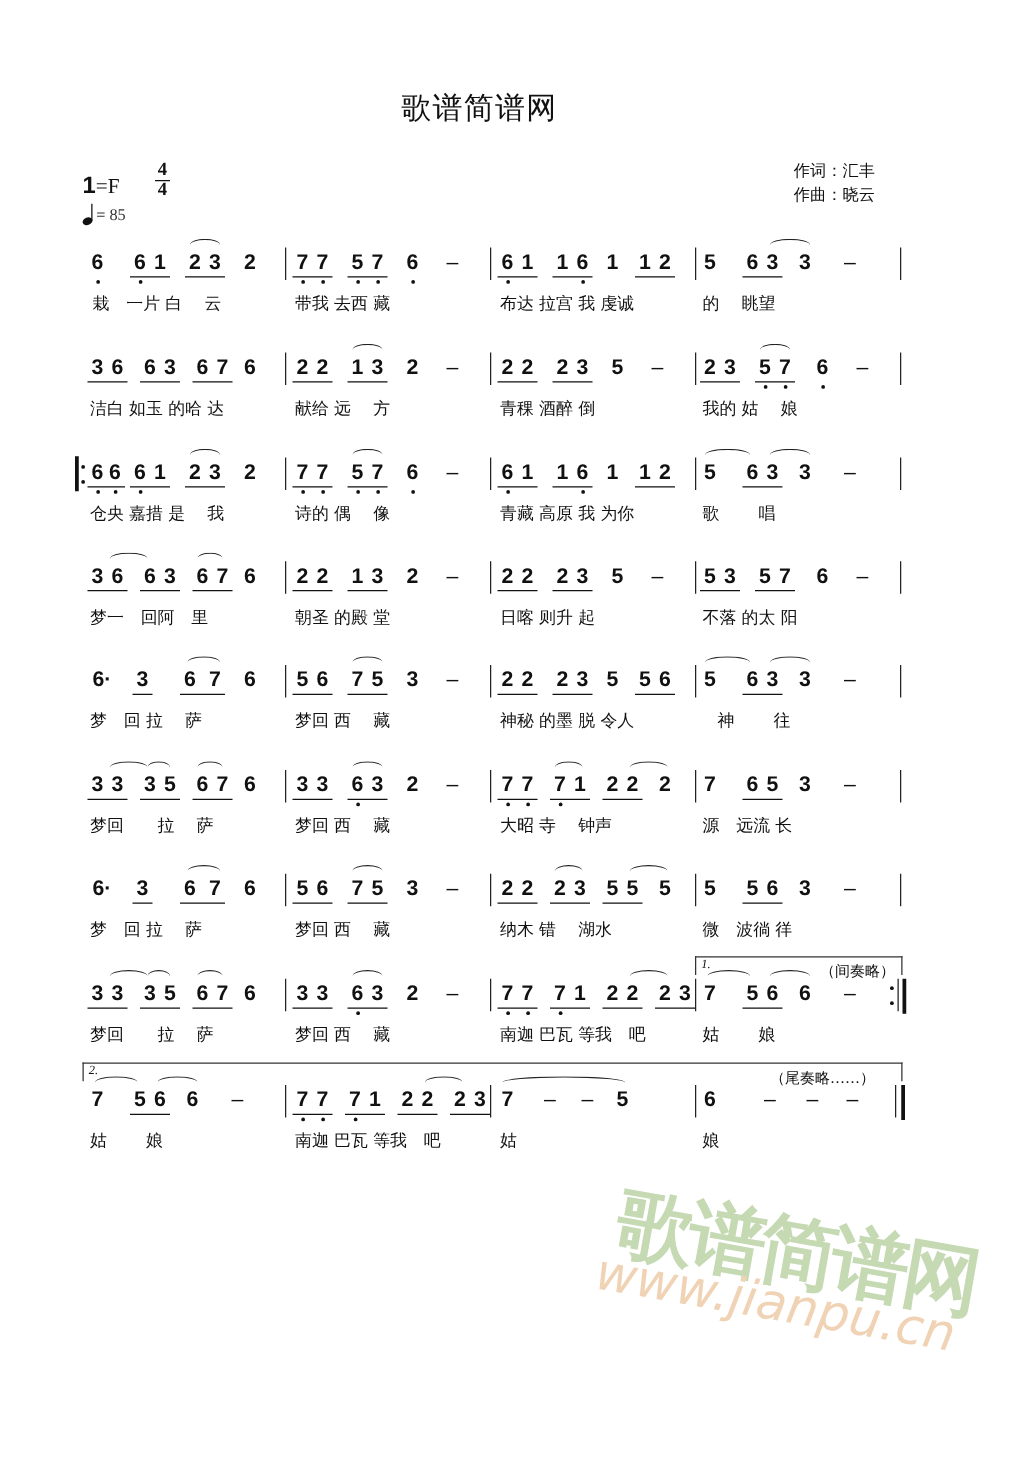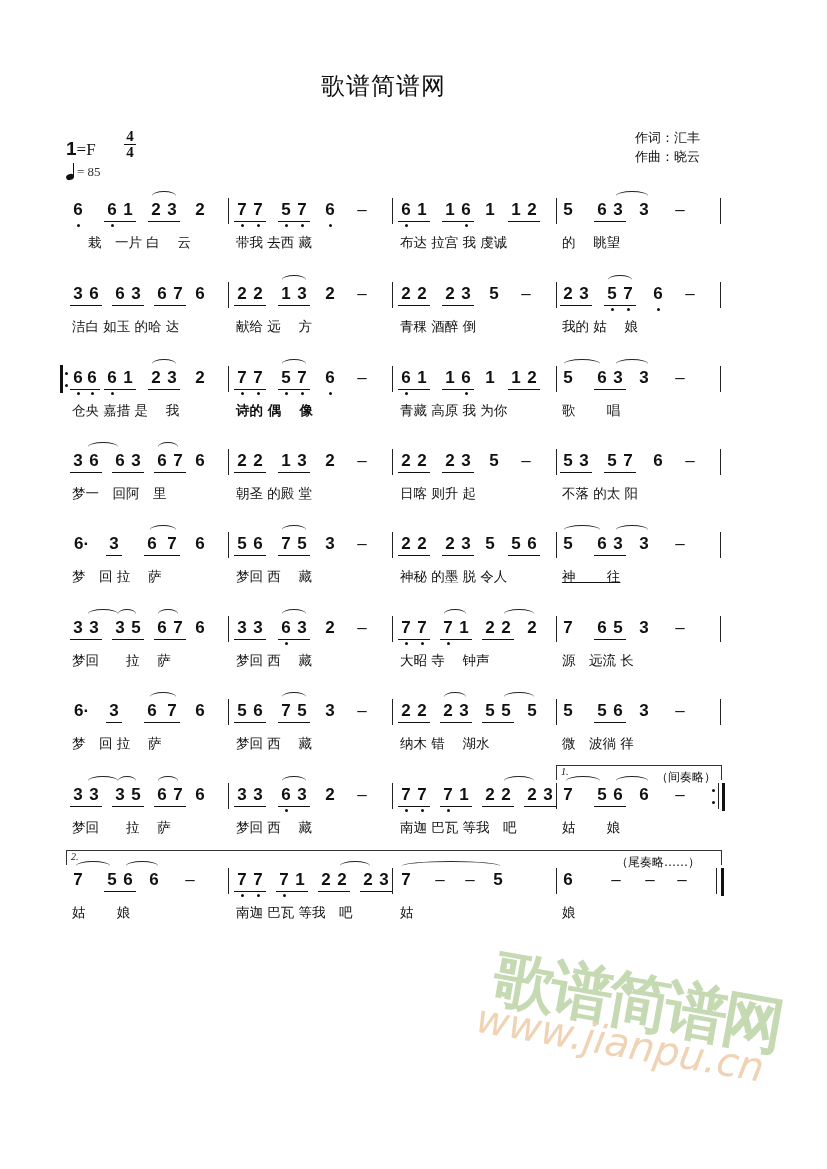--- a/index.html
+++ b/index.html
@@ -62,21 +62,21 @@
         <div class="ldot" style="left: 11px;"></div>
         <div class="note" style="left: 40px;">6</div>
         <div class="ldot" style="left: 45px;"></div>
         <div class="note" style="left: 56px;">1</div>
         <div class="note" style="left: 84px;">2</div>
         <div class="note" style="left: 100px;">3</div>
         <div class="note" style="left: 128px;">2</div>
         <div class="ul" style="left: 38px; width: 32px;"></div>
         <div class="ul" style="left: 82px; width: 32px;"></div>
         <div class="slur" style="left: 86px; width: 24px;"></div>
-        <div class="lyric" style="left: 22px;">栽　一片 白　 云</div>
+        <div class="lyric" style="left: 8px;">栽　一片 白　 云</div>
       </div>
       <div class="measure" style="left: 162px; width: 164px;">
         <div class="barline" style="left: 0px;"></div>
         <div class="note" style="left: 8px;">7</div>
         <div class="ldot" style="left: 13px;"></div>
         <div class="note" style="left: 24px;">7</div>
         <div class="ldot" style="left: 29px;"></div>
         <div class="note" style="left: 52px;">5</div>
         <div class="ldot" style="left: 57px;"></div>
         <div class="note" style="left: 68px;">7</div>
@@ -204,21 +204,21 @@
         <div class="note" style="left: 52px;">5</div>
         <div class="ldot" style="left: 57px;"></div>
         <div class="note" style="left: 68px;">7</div>
         <div class="ldot" style="left: 73px;"></div>
         <div class="note" style="left: 96px;">6</div>
         <div class="ldot" style="left: 101px;"></div>
         <div class="note dash" style="left: 128px;">–</div>
         <div class="ul" style="left: 6px; width: 32px;"></div>
         <div class="ul" style="left: 50px; width: 32px;"></div>
         <div class="slur" style="left: 54px; width: 24px;"></div>
-        <div class="lyric" style="left: 8px; font-weight: bold;">诗的 偶　 像</div>
+        <div class="lyric" style="left: 8px;">诗的 偶　 像</div>
       </div>
       <div class="measure" style="left: 326px; width: 164px;">
         <div class="barline" style="left: 0px;"></div>
         <div class="note" style="left: 8px;">6</div>
         <div class="ldot" style="left: 13px;"></div>
         <div class="note" style="left: 24px;">1</div>
         <div class="note" style="left: 52px;">1</div>
         <div class="note" style="left: 68px;">6</div>
         <div class="ldot" style="left: 73px;"></div>
         <div class="note" style="left: 92px;">1</div>
@@ -339,21 +339,21 @@
       <div class="measure" style="left: 490px; width: 164px;">
         <div class="barline" style="left: 0px;"></div>
         <div class="note" style="left: 6px;">5</div>
         <div class="note" style="left: 40px;">6</div>
         <div class="note" style="left: 56px;">3</div>
         <div class="note" style="left: 82px;">3</div>
         <div class="note dash" style="left: 118px;">–</div>
         <div class="ul" style="left: 38px; width: 32px;"></div>
         <div class="slur" style="left: 8px; width: 36px;"></div>
         <div class="slur" style="left: 60px; width: 32px;"></div>
-        <div class="lyric" style="left: 6px; text-decoration: underline;">神　　 往</div>
+        <div class="lyric" style="left: 18px;">神　　 往</div>
       </div>
       <div class="barline" style="left: 654px;"></div>
     </div>
     <div class="line" style="top: 608px;">
       <div class="measure" style="left: 0px; width: 164px;">
         <div class="note" style="left: 6px;">3</div>
         <div class="note" style="left: 22px;">3</div>
         <div class="note" style="left: 48px;">3</div>
         <div class="note" style="left: 64px;">5</div>
         <div class="note" style="left: 90px;">6</div>

